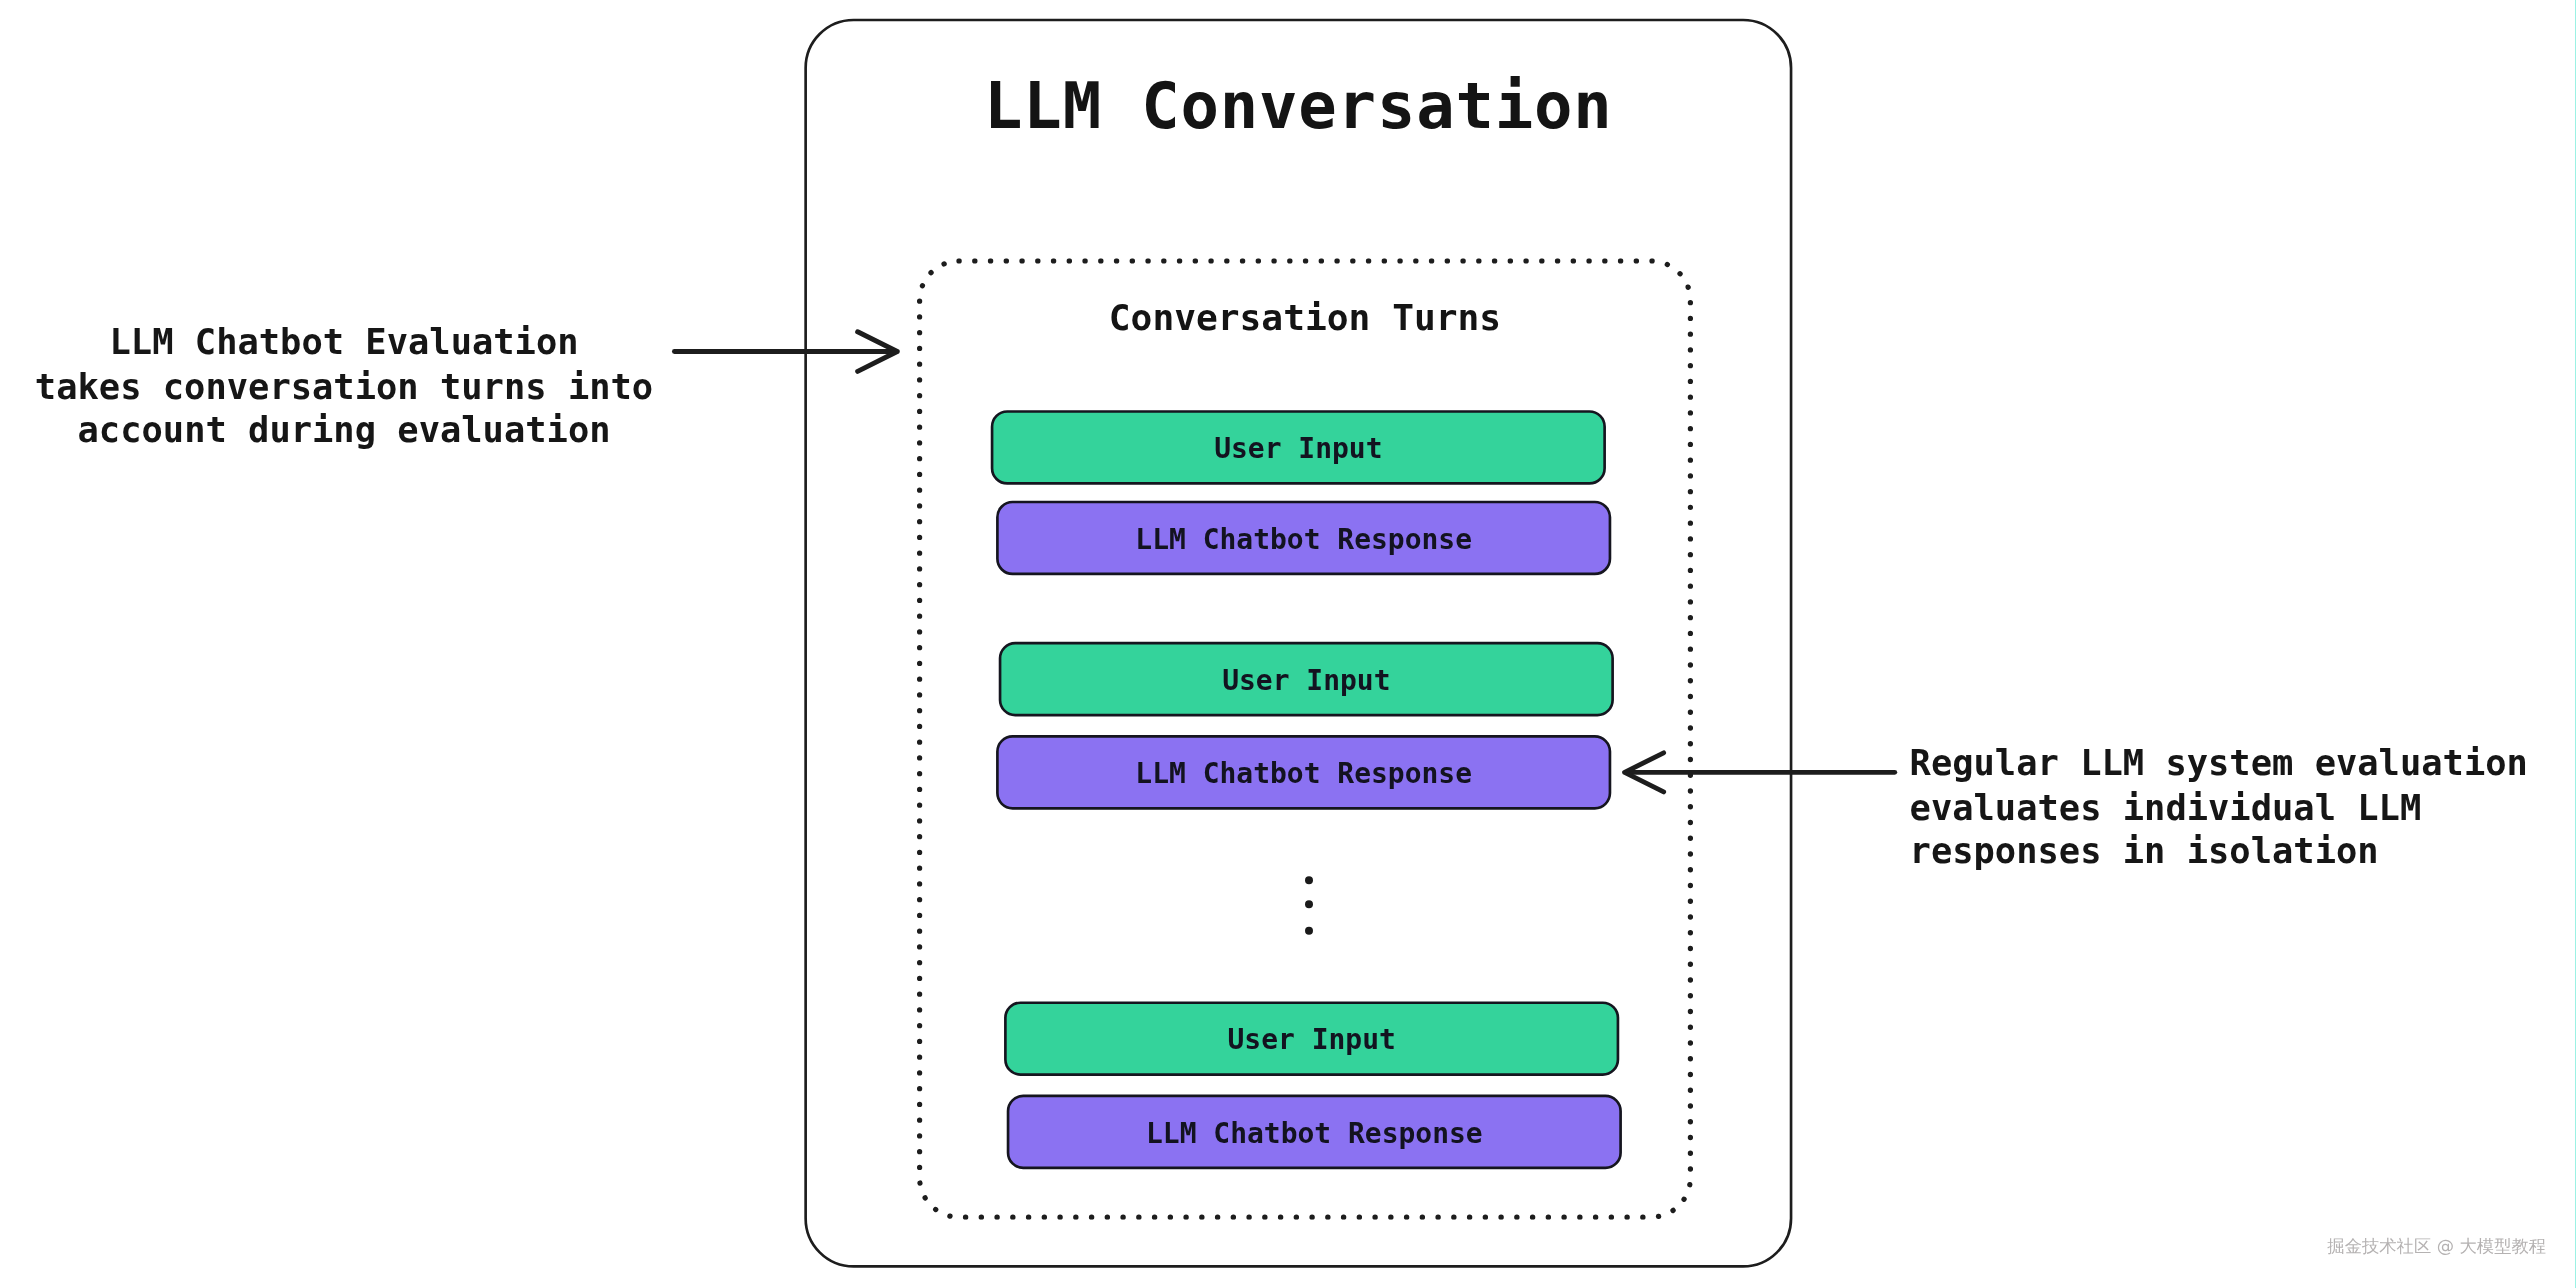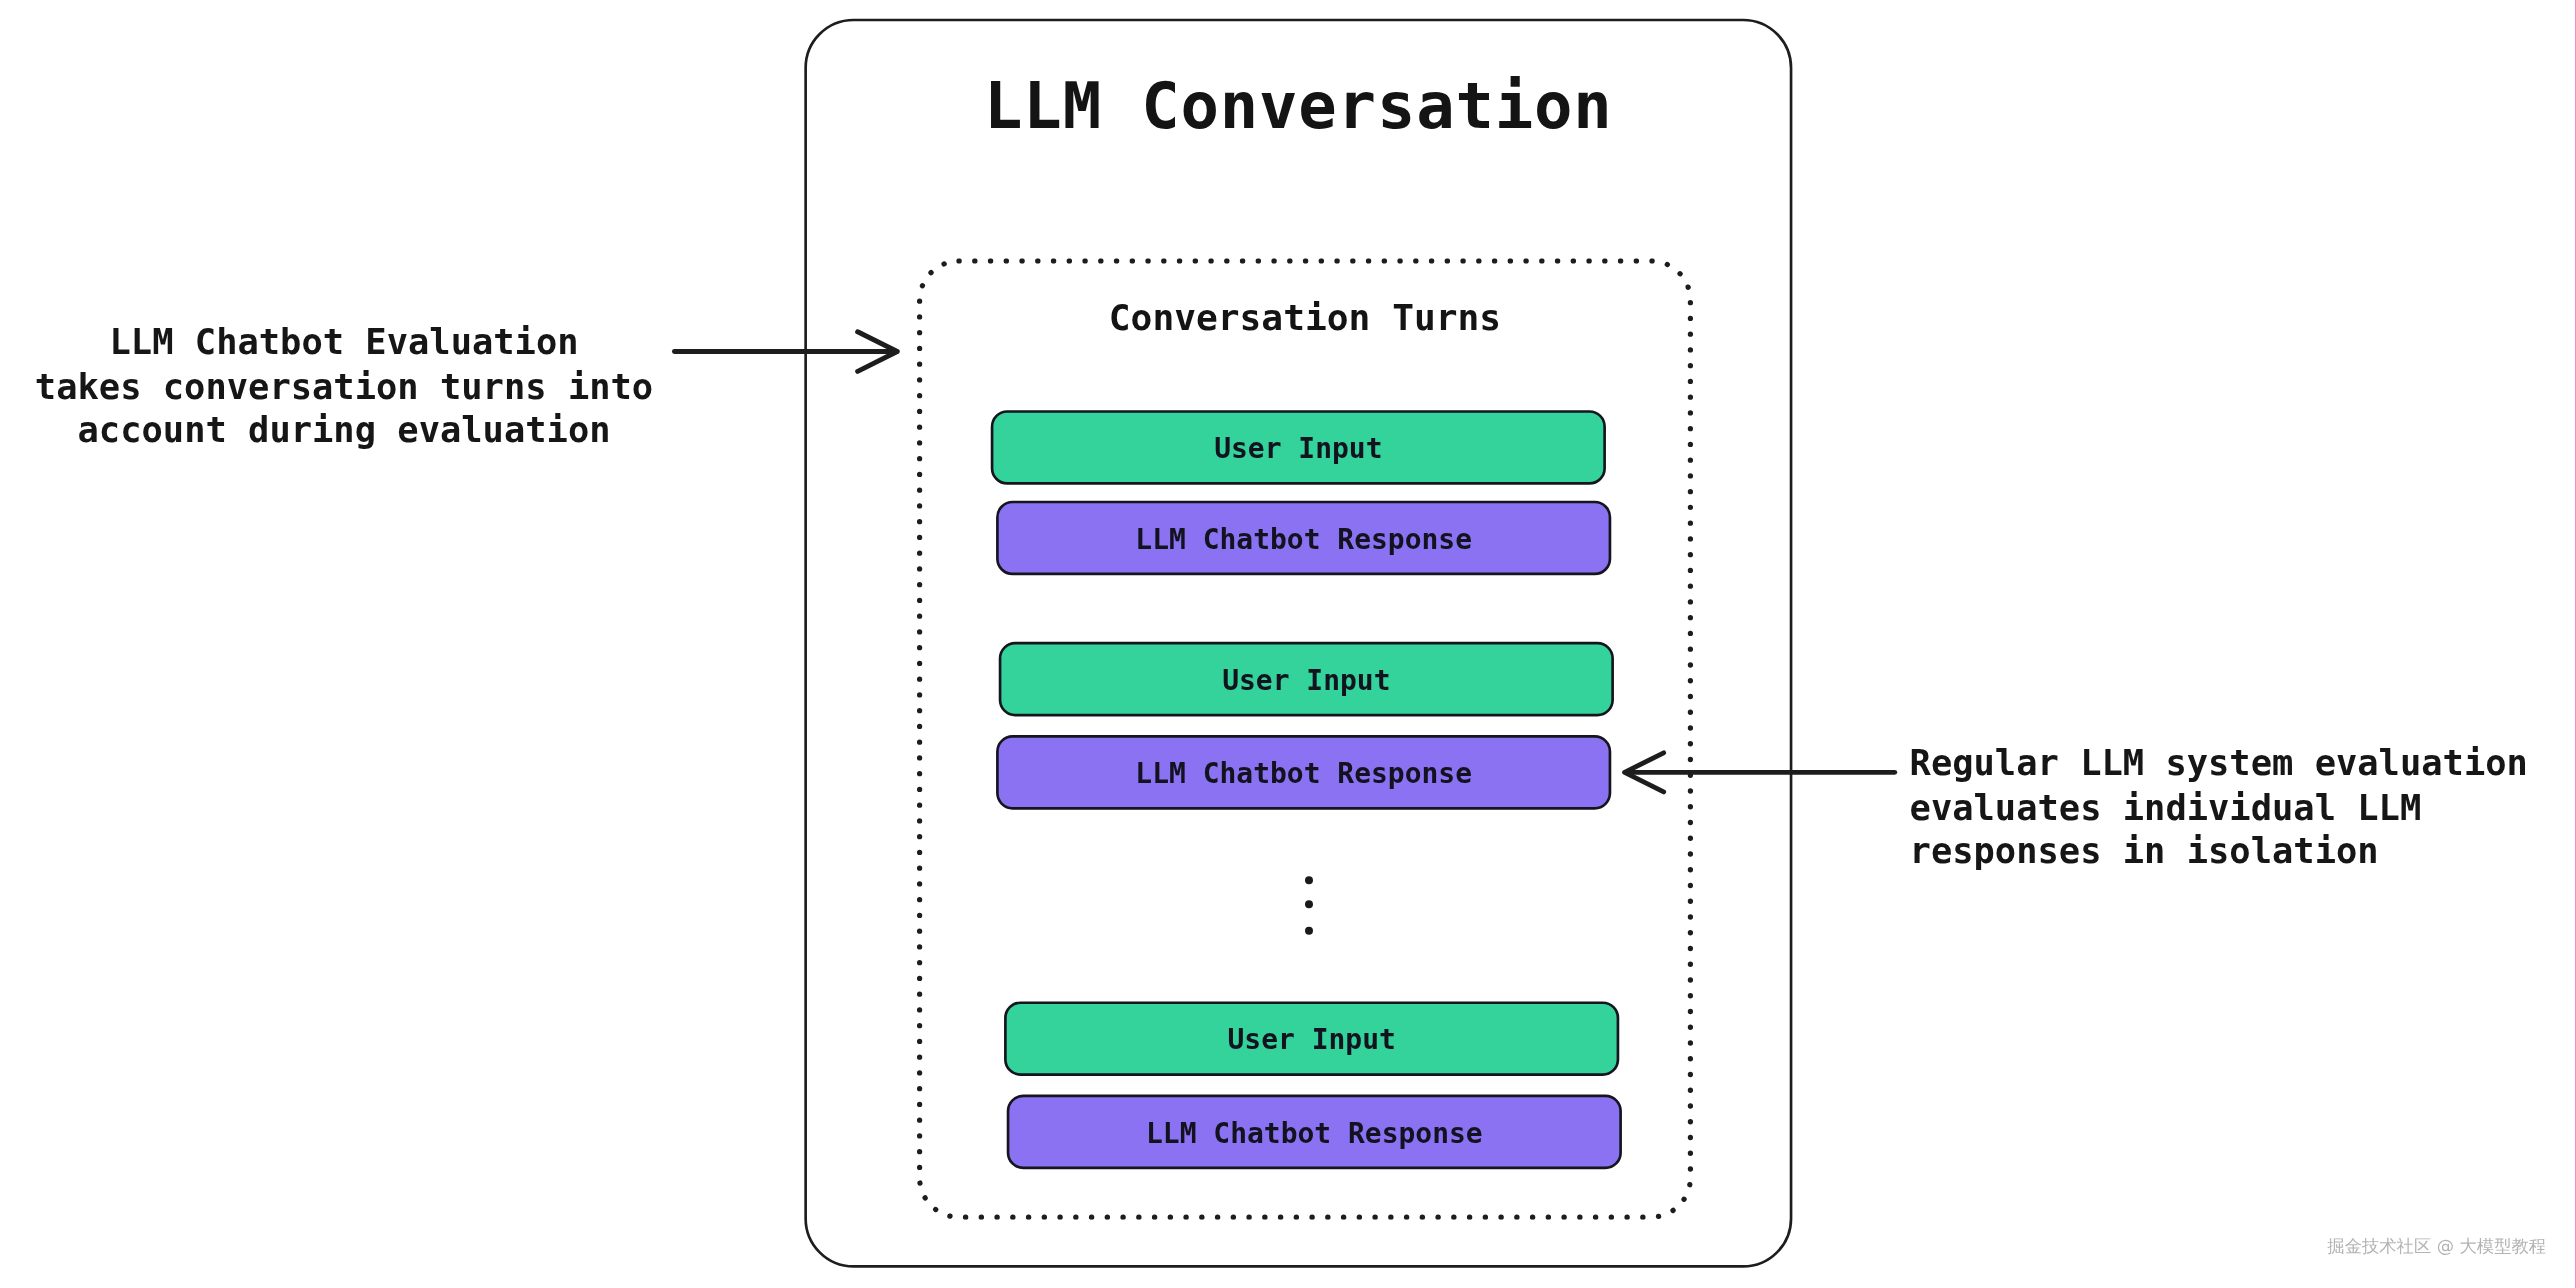--- a/index.html
+++ b/index.html
@@ -2,21 +2,21 @@
 <html style="font-size:10px"><head>
 <meta charset="utf-8">
 <style>
   * { margin: 0; padding: 0; box-sizing: border-box; }
   html, body { background: #ffffff; }
 
   .viewport {
     width: 2576px;
     height: 1288px;
     overflow: hidden;
-    background: #ec4899;
+    background: #5eead4;
     position: relative;
   }
 
   
   .canvas {
     position: relative;
     width: 967px;
     height: 484px;
     background: #ffffff;
     font-family: "DejaVu Sans Mono", "Liberation Mono", monospace;

